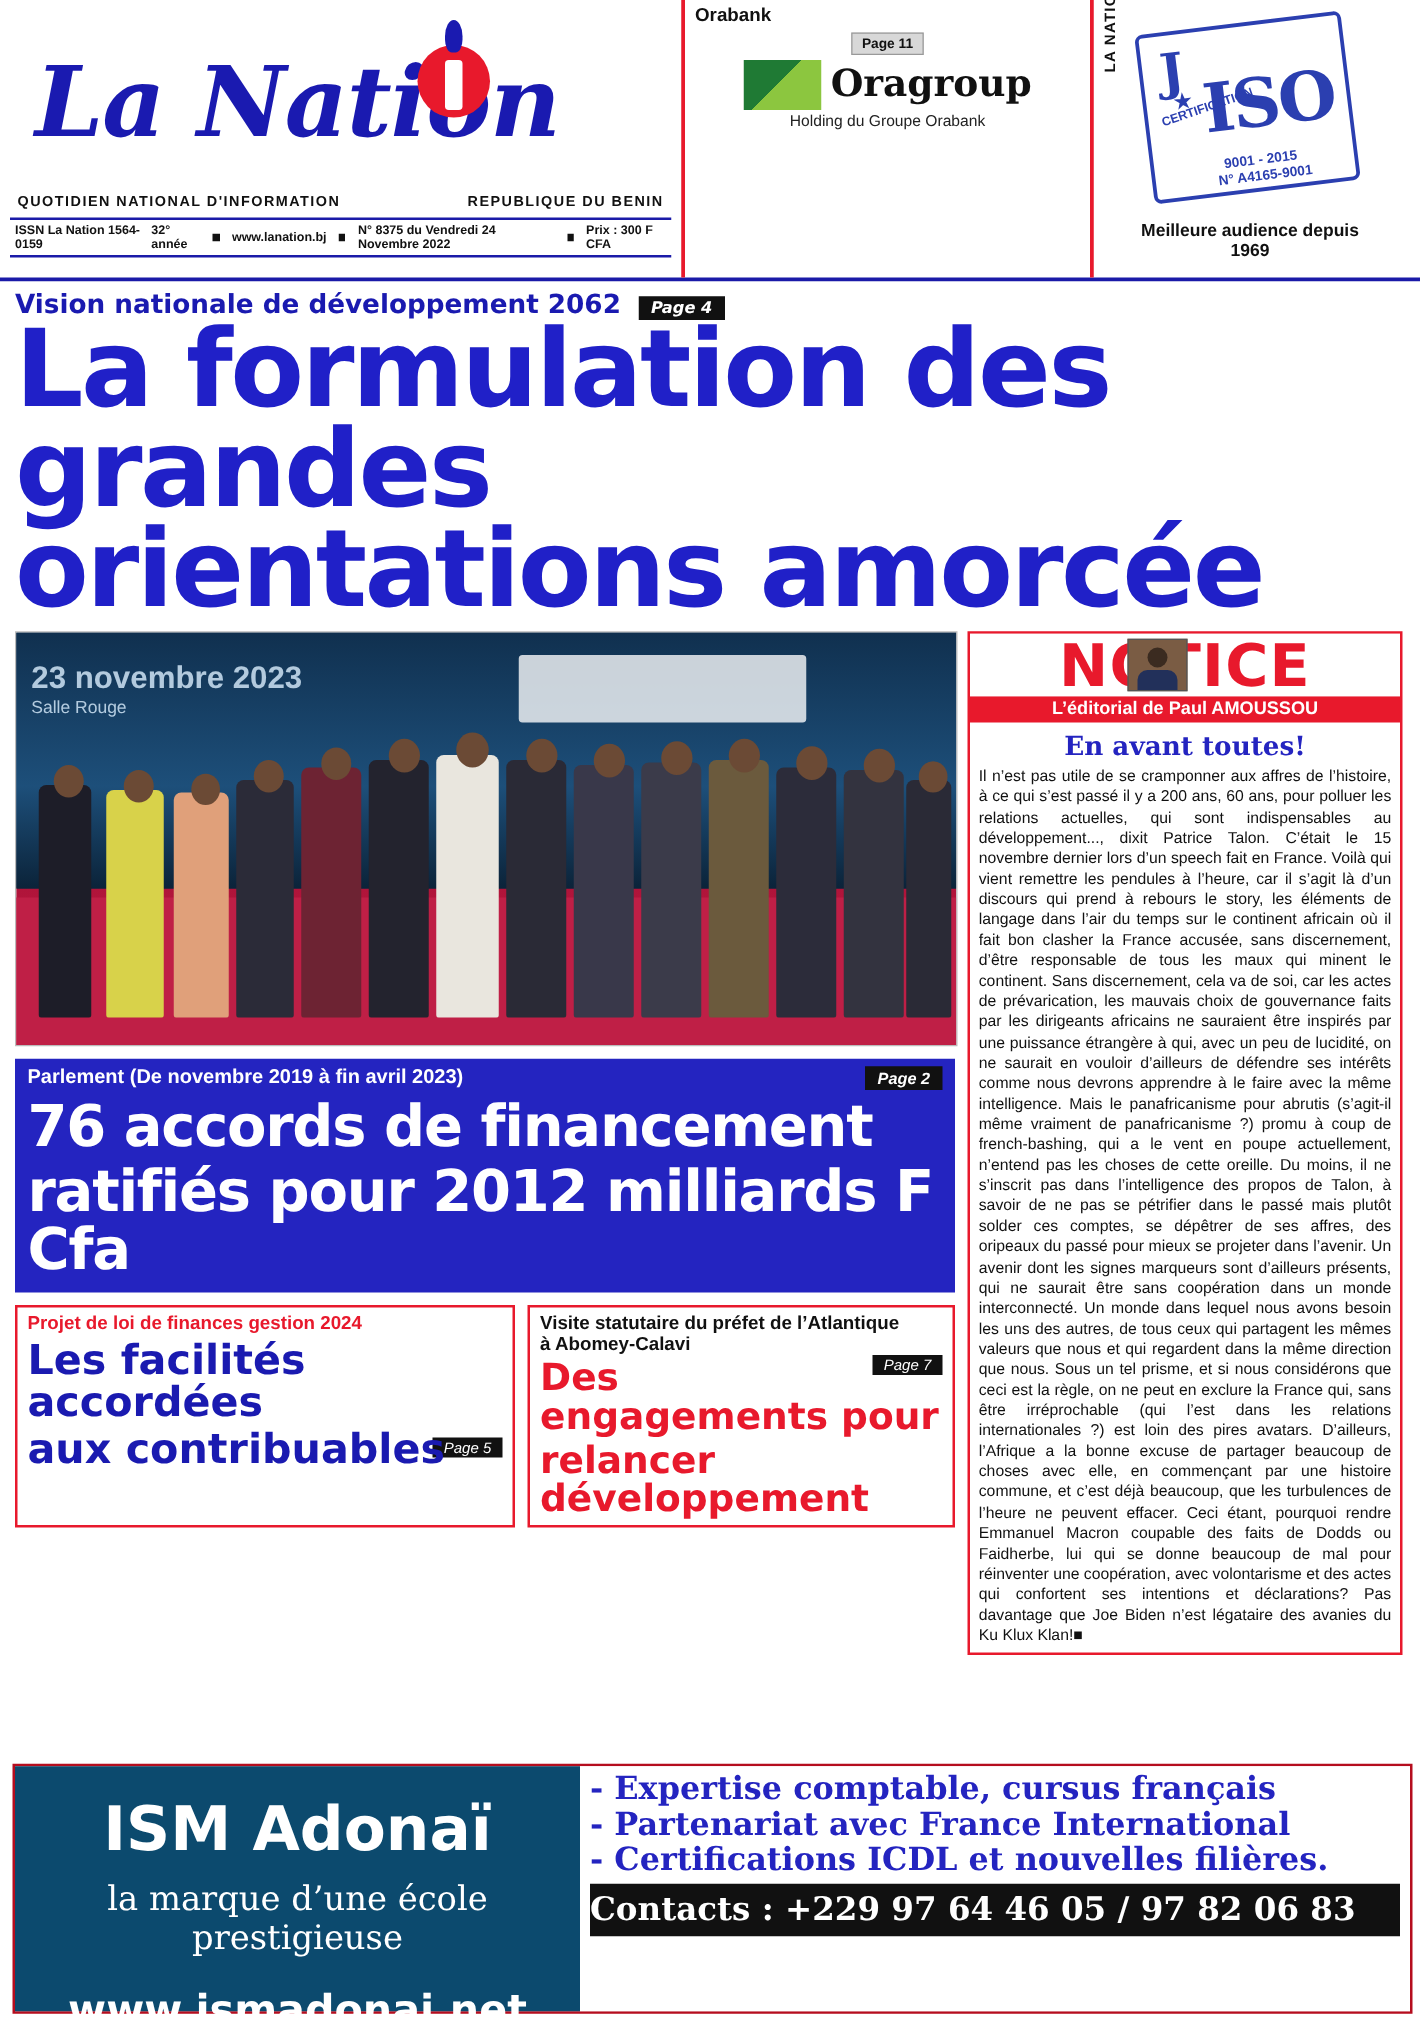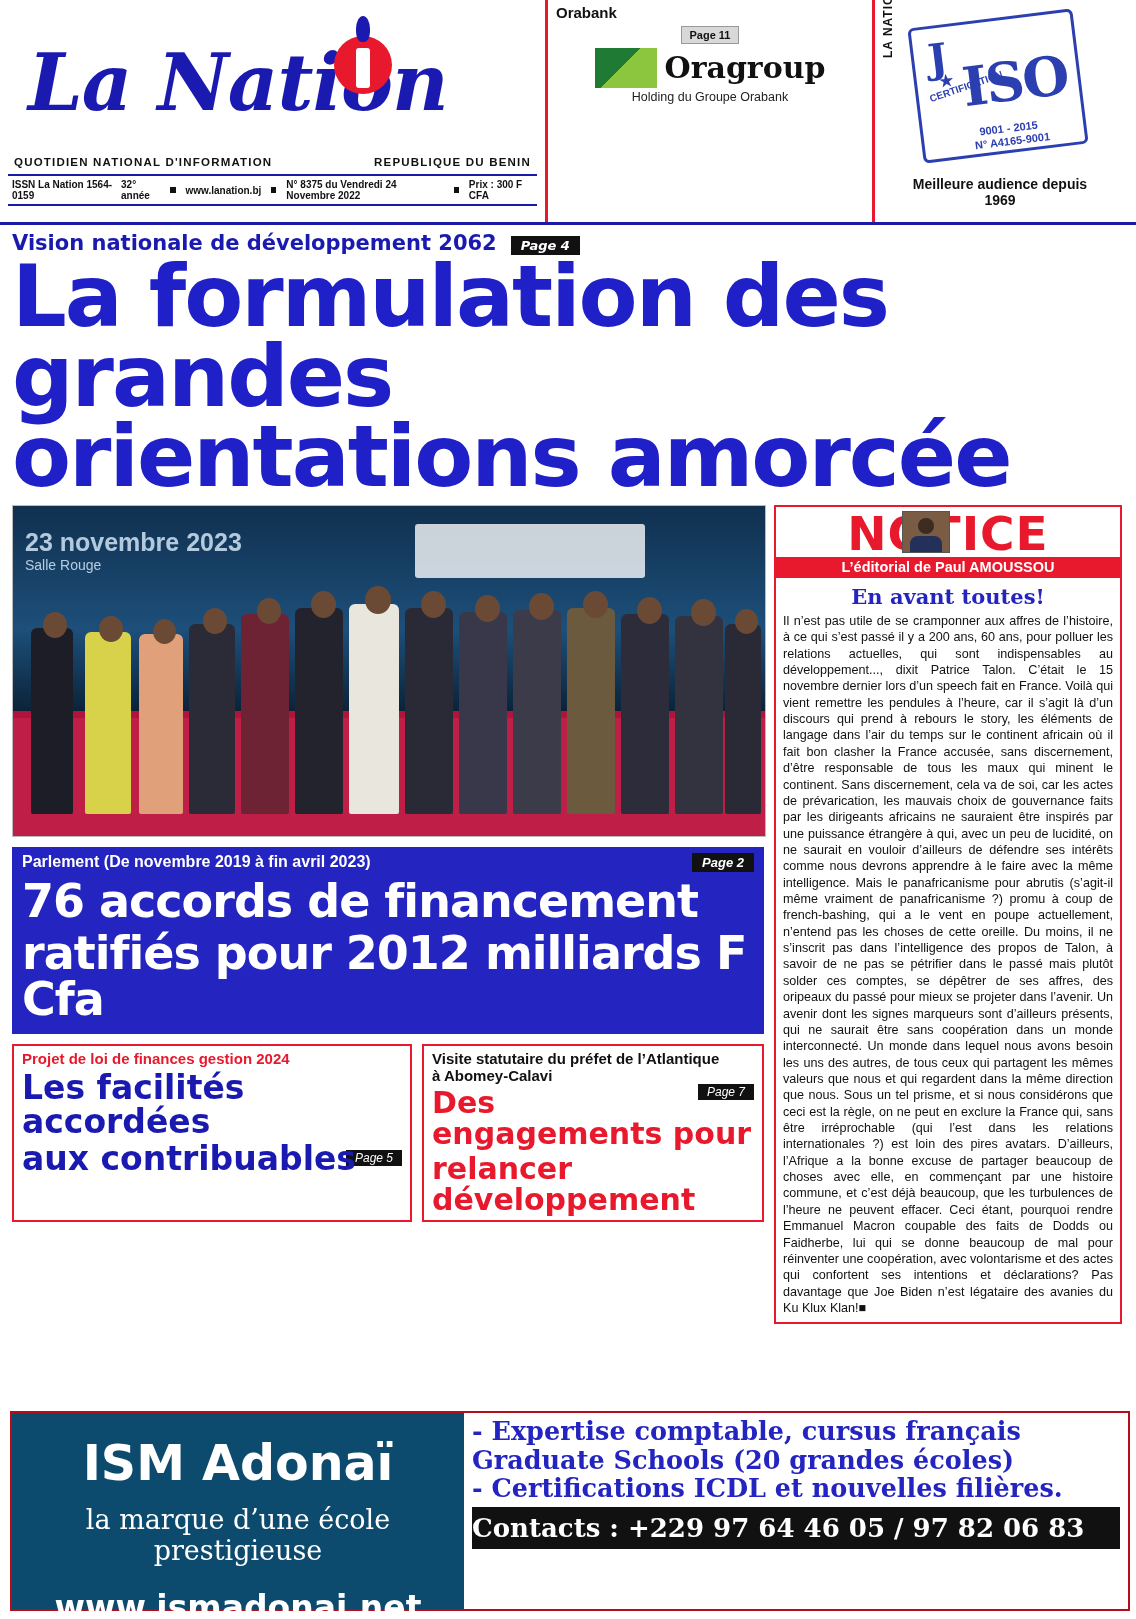--- a/index.html
+++ b/index.html
@@ -287,19 +287,19 @@
   </div>
 
   <div class="footad">
     <div class="ad-left">
       <div class="ad-logo">ISM Adonaï</div>
       <div class="ad-tag">la marque d’une école   prestigieuse</div>
       <div class="ad-url">www.ismadonai.net</div>
     </div>
     <div class="ad-right">
       <div class="ad-line">- Expertise comptable, cursus français</div>
-      <div class="ad-line">Graduate Schools (20 grandes écoles)</div>
+      <div class="ad-line">- Partenariat avec France International</div>
       <div class="ad-line">- Certifications ICDL et nouvelles filières.</div>
       <div class="ad-contact">Contacts : +229 97 64 46 05 / 97 82 06 83</div>
     </div>
   </div>
 
 </div>
 
 </body></html>

